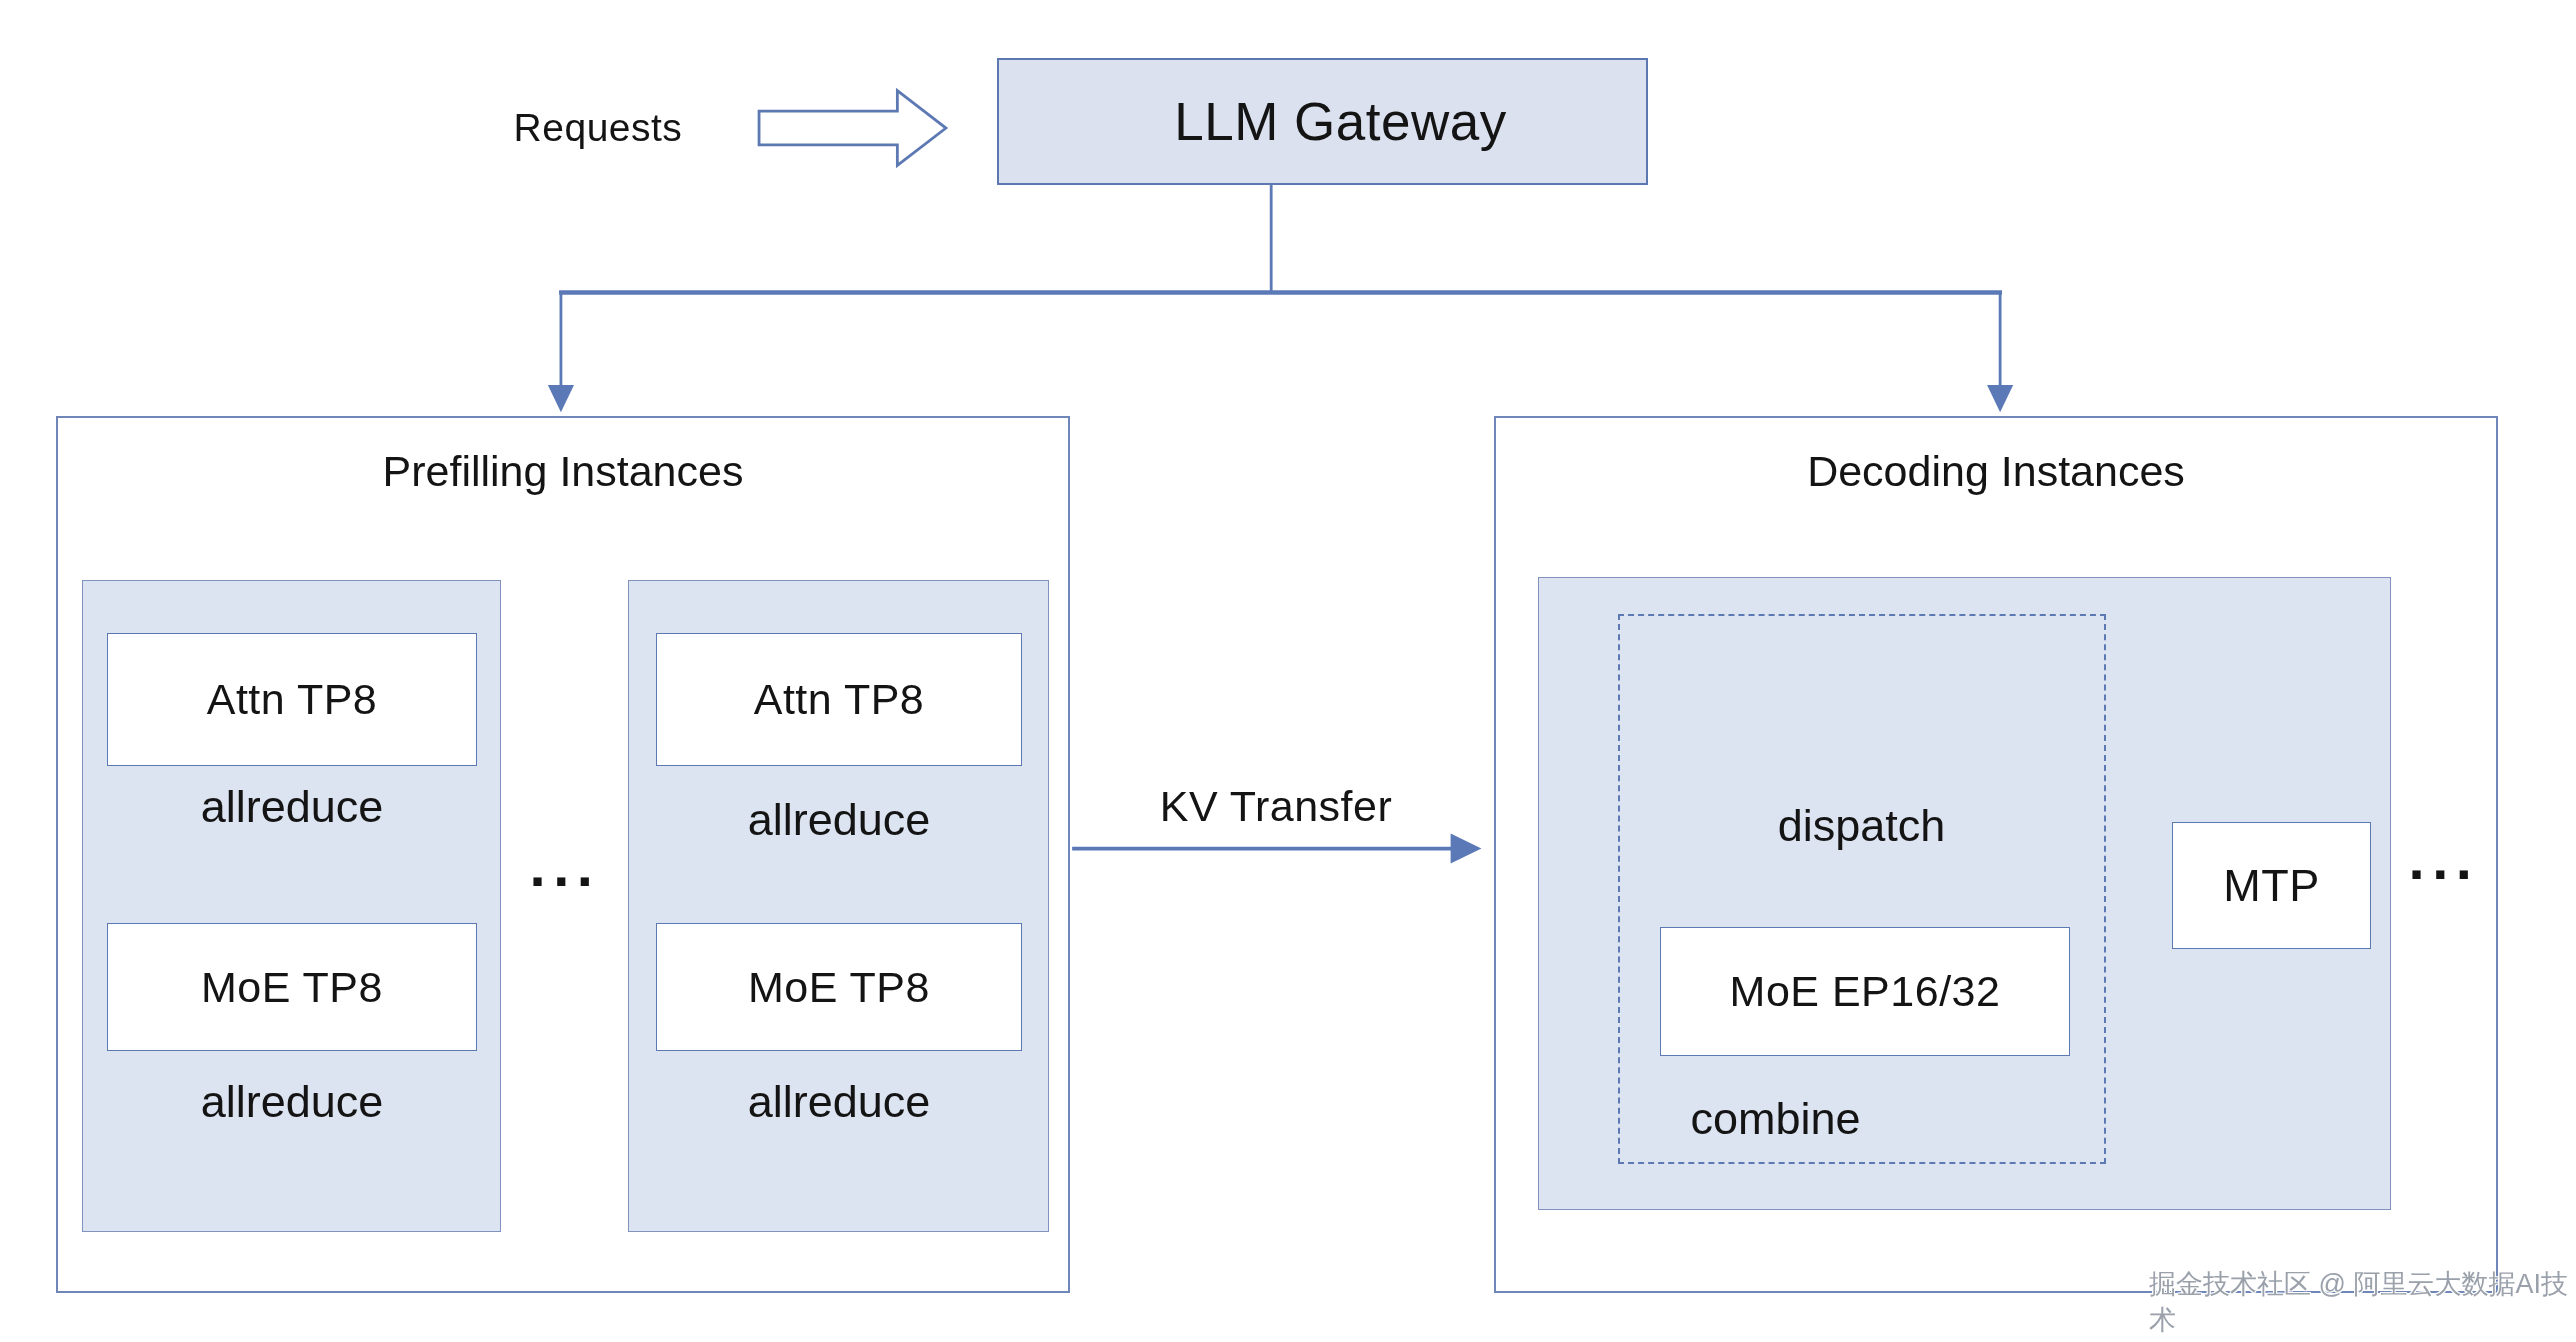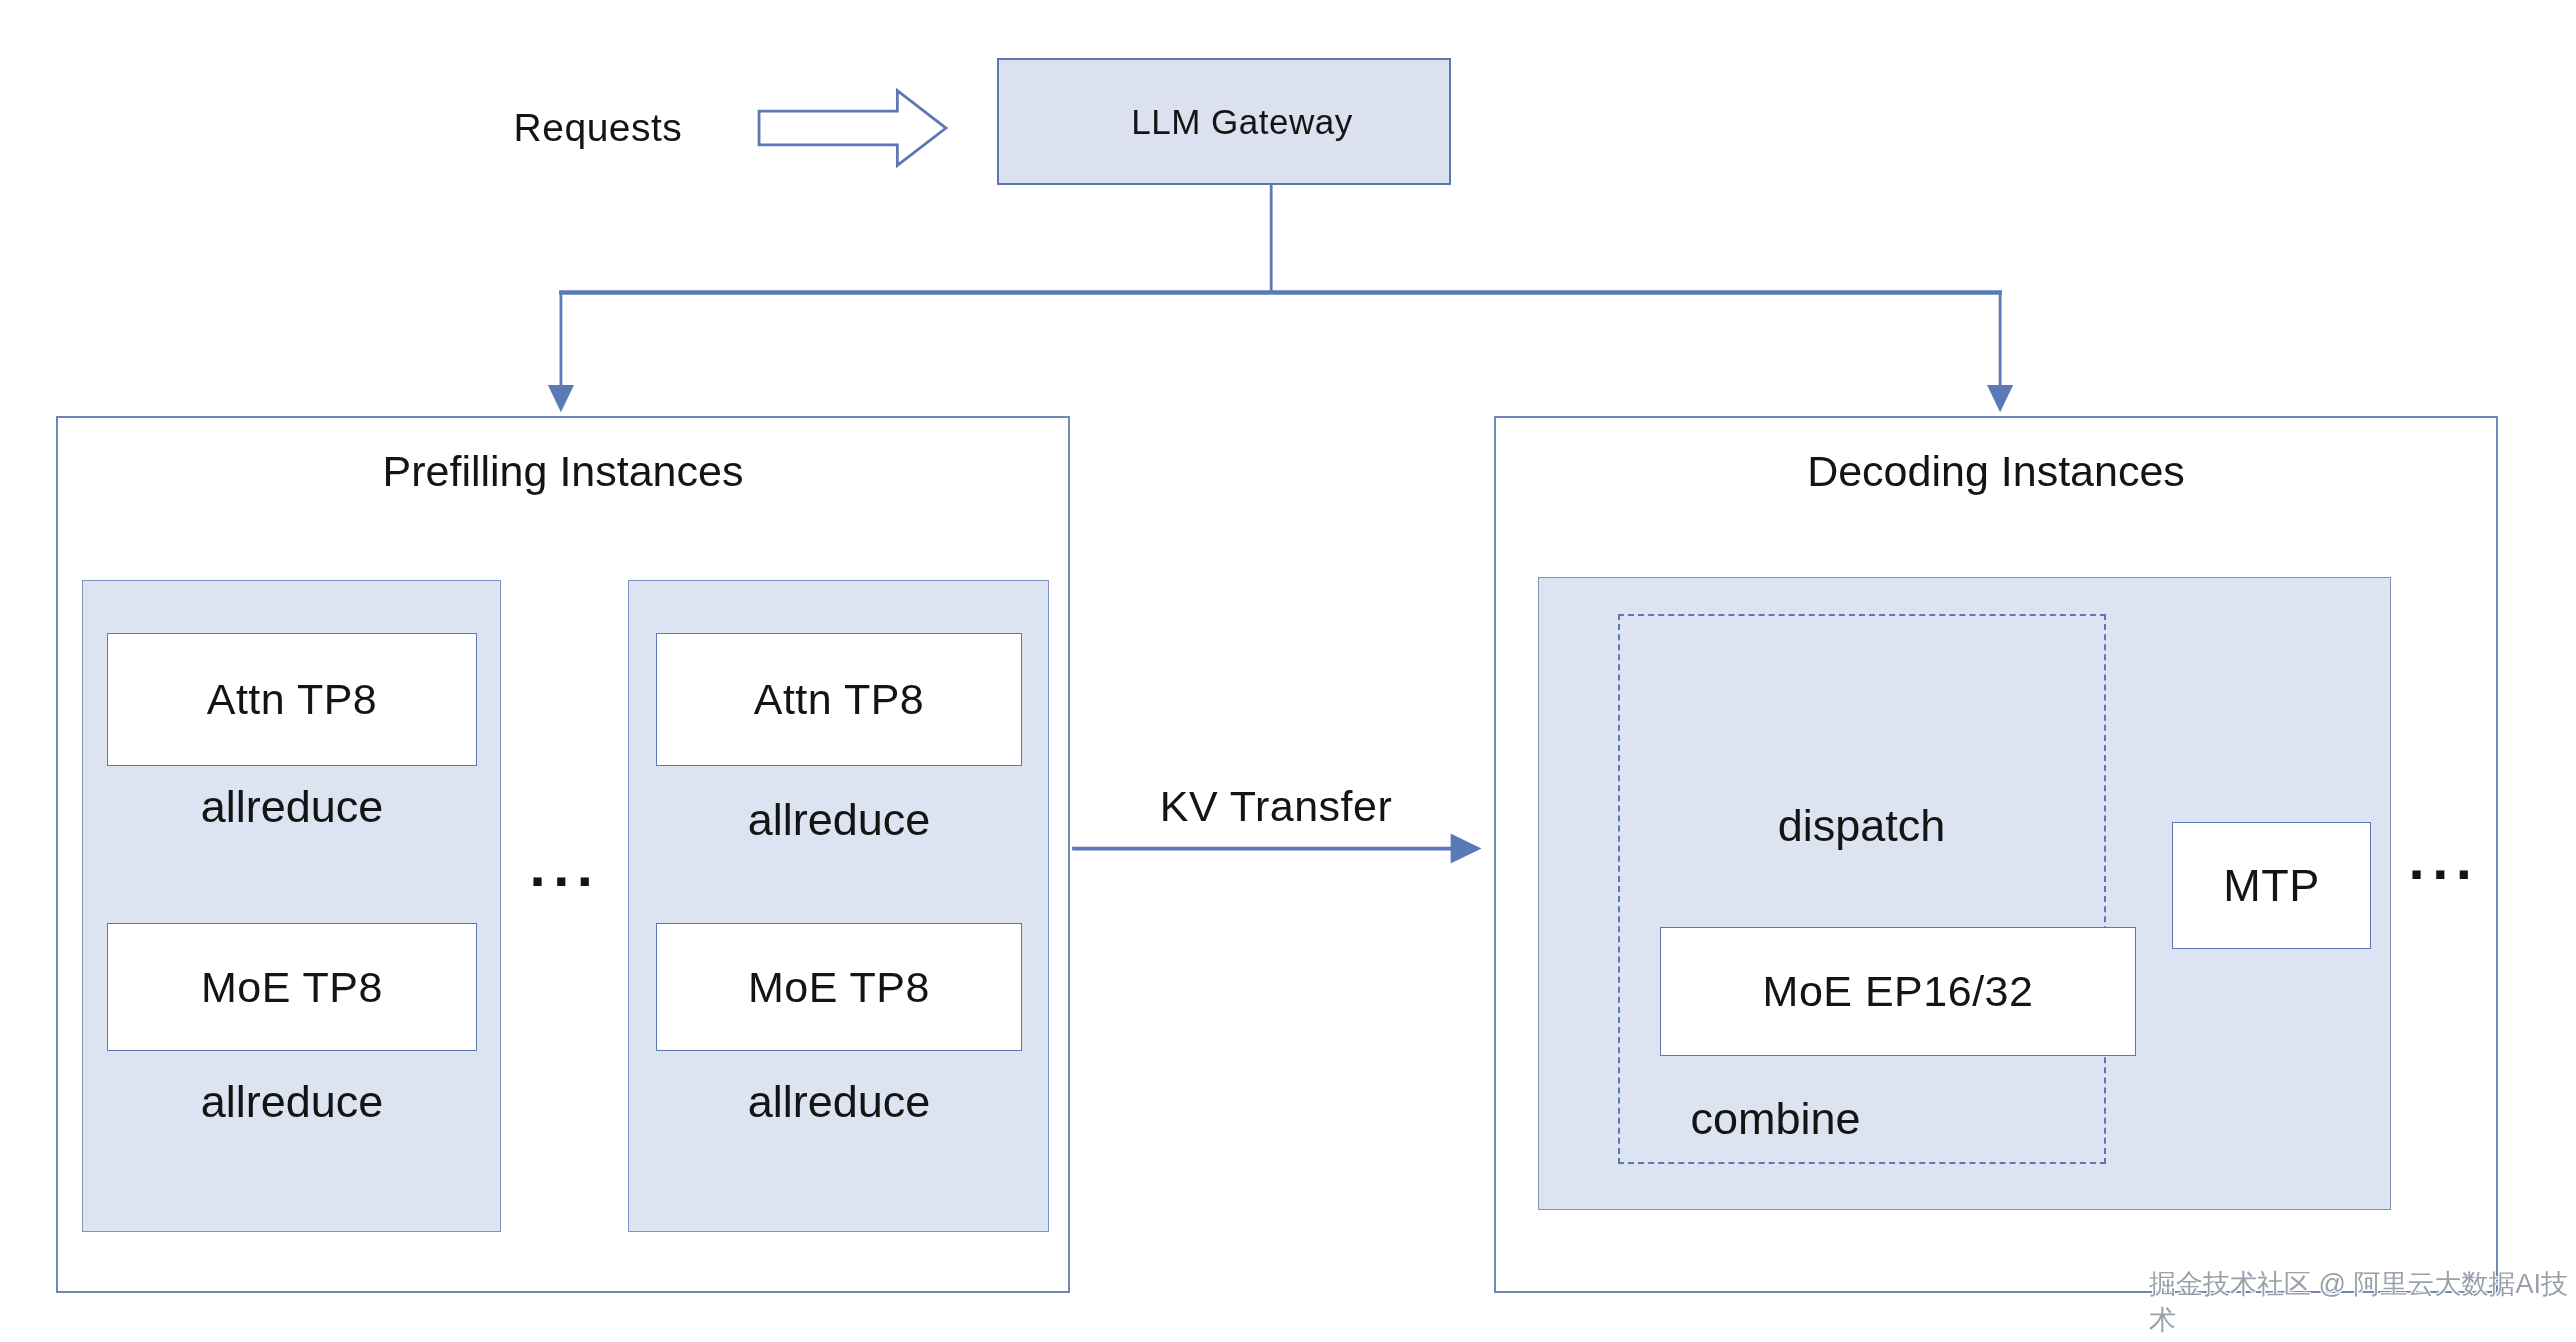--- a/index.html
+++ b/index.html
@@ -43,21 +43,21 @@
 
     <line x1="1147" y1="908" x2="1556" y2="908" stroke-width="4"></line>
     <polygon class="head" points="1552,892 1552,924 1585,908"></polygon>
 
     <line x1="2322" y1="948" x2="2276" y2="948" stroke-width="4"></line>
     <polygon class="head" points="2278,933 2278,963 2248,948"></polygon>
   </svg>
 
   <div class="abs lbl" style="left:439px;top:98px;width:318px;height:60px;font-size:39px;">Requests</div>
 
-  <div class="abs gateway lbl" style="left:997px;top:58px;width:454px;height:127px;font-size:35px;padding-left:36px;">LLM Gateway</div>
+  <div class="abs gateway lbl" style="left:997px;top:58px;width:651px;height:127px;font-size:53px;padding-left:36px;">LLM Gateway</div>
 
   <div class="abs outer" style="left:56px;top:416px;width:1014px;height:877px;"></div>
   <div class="abs title" style="left:56px;top:441px;width:1014px;height:60px;">Prefilling Instances</div>
 
   <div class="abs fillbox" style="left:82px;top:580px;width:419px;height:652px;"></div>
   <div class="abs box lbl" style="left:107px;top:633px;width:370px;height:133px;">Attn TP8</div>
   <div class="abs lbl-sm" style="left:107px;top:780px;width:370px;height:54px;">allreduce</div>
   <div class="abs box lbl" style="left:107px;top:923px;width:370px;height:128px;">MoE TP8</div>
   <div class="abs lbl-sm" style="left:107px;top:1075px;width:370px;height:54px;">allreduce</div>
 
@@ -71,21 +71,21 @@
 
   <div class="abs lbl" style="left:1075px;top:778px;width:402px;height:56px;">KV Transfer</div>
 
   <div class="abs outer" style="left:1494px;top:416px;width:1004px;height:877px;"></div>
   <div class="abs title" style="left:1494px;top:441px;width:1004px;height:60px;">Decoding Instances</div>
 
   <div class="abs fillbox" style="left:1538px;top:577px;width:853px;height:633px;"></div>
   <div class="abs dashed" style="left:1618px;top:614px;width:488px;height:550px;"></div>
 
   <div class="abs lbl-sm" style="left:1659px;top:799px;width:405px;height:54px;">dispatch</div>
-  <div class="abs box lbl" style="left:1660px;top:927px;width:476px;height:129px;">MoE EP16/32</div>
+  <div class="abs box lbl" style="left:1660px;top:927px;width:410px;height:129px;">MoE EP16/32</div>
   <div class="abs lbl-sm" style="left:1573px;top:1092px;width:405px;height:54px;">combine</div>
 
   <div class="abs box lbl" style="left:2172px;top:822px;width:199px;height:127px;font-size:45px;">MTP</div>
 
   <div class="abs dots" style="left:2388px;top:830px;width:112px;height:75px;">...</div>
 
   <div class="abs watermark" style="left:2122px;top:1282px;width:439px;height:39px;">掘金技术社区 @ 阿里云大数据AI技术</div>
 
 </div>
 

